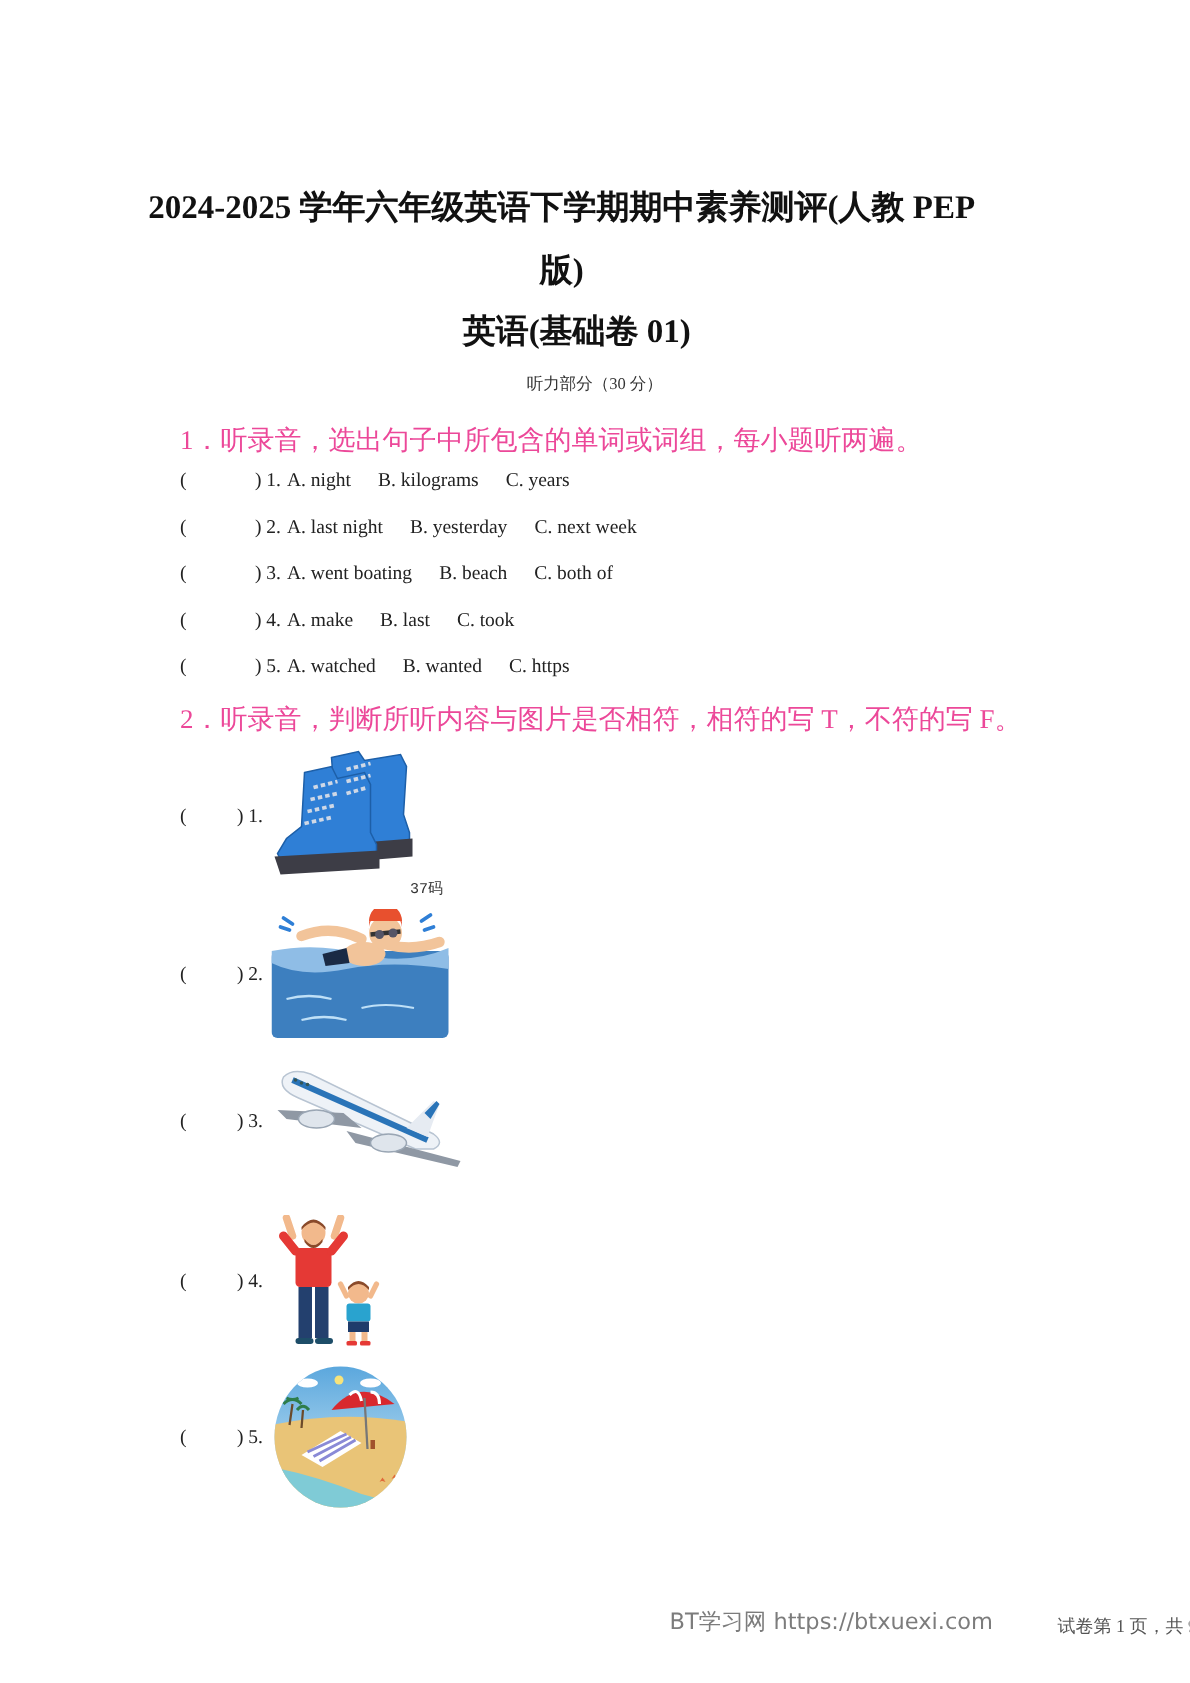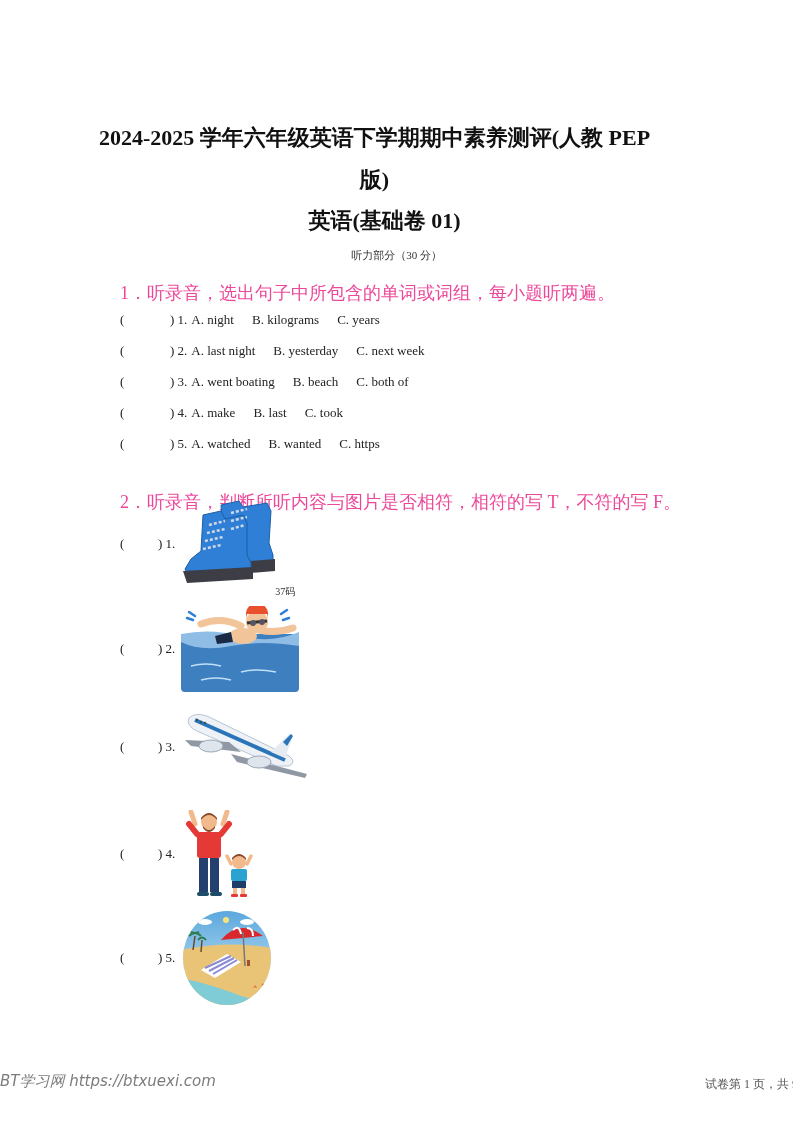--- a/index.html
+++ b/index.html
@@ -37,22 +37,22 @@
     .pic { display: block; }
     #footer {
       position: absolute; top: 1072px; left: 0; width: 793px; text-align: center;
       font-size: 14px; height: 24px;
     }
     #footer .page-num {
       position: absolute; left: 0; width: 793px; top: 4px; text-align: right;
       color: #555; font-size: 12px; padding-left: 20px;
     }
     #footer .watermark {
-      position: absolute; left: 0; width: 662px; top: 0; text-align: left;
-      color: #666; font-family: "DejaVu Sans", sans-serif; font-size: 15px; opacity: 0.85; font-style: italic;
+      position: absolute; left: 0; width: 662px; top: 0; text-align: right;
+      color: #666; font-family: "DejaVu Sans", sans-serif; font-size: 15px; opacity: 0.85;
     }
   </style>
 </head>
 <body>
 
 <div class="title" id="title-line1">2024-2025 学年六年级英语下学期期中素养测评(人教 PEP</div>
 <div class="title" id="title-line2">版)</div>
 <div class="title" id="subtitle">英语(基础卷 01)</div>
 <div id="section-label">听力部分（30 分）</div>
 
@@ -87,38 +87,38 @@
   <span class="opt">C. took</span>
 </div>
 <div class="mc-row" style="top:436px;">
   <span class="paren-open">(</span>
   <span class="opt" style="margin-right:4px">) 5.</span>
   <span class="opt">A. watched</span>
   <span class="opt">B. wanted</span>
   <span class="opt">C. https</span>
 </div>
 
-<div class="q-head" style="top:467px;margin-top:23px;">2．听录音，判断所听内容与图片是否相符，相符的写 T，不符的写 F。</div>
+<div class="q-head" style="top:467px;">2．听录音，判断所听内容与图片是否相符，相符的写 T，不符的写 F。</div>
 
 <div class="pic-row" style="top:497px;">
   <span class="paren-open">(</span>
   <span class="num">) 1.</span>
   <div style="position:relative;width:100px;height:94px;">
     <svg class="pic" width="100" height="94" viewBox="0 0 100 94">
 
       <path d="M40 8 L58 4 L62 10 L86 6 L90 14 L88 46 L92 58 L92 70 L46 74 L44 60 Z" fill="#2f7fd6" stroke="#1d5fa8" stroke-width="1"></path>
       <path d="M44 66 L94 62 L94 74 L46 78 Z" fill="#3d3d46"></path>
 
       <path d="M22 18 L40 14 L44 22 L62 18 L66 26 L66 58 L70 66 L70 76 L8 80 L4 72 L10 62 L20 54 Z" fill="#2f7fd6" stroke="#1d5fa8" stroke-width="1"></path>
       <path d="M2 74 L72 70 L72 82 L6 86 Z" fill="#3d3d46"></path>
 
       <path d="M28 28 L44 24 M26 36 L44 32 M24 44 L42 40 M22 52 L40 48" stroke="#cfd8e6" stroke-width="2.5" stroke-dasharray="3 2"></path>
       <path d="M50 16 L66 12 M50 24 L66 20 M50 32 L64 28" stroke="#cfd8e6" stroke-width="2.5" stroke-dasharray="3 2"></path>
     </svg>
-    <span style="position:absolute;right:-14px;bottom:-8px;font-family:Liberation Serif, serif;font-size:10px;color:#333;">37码</span>
+    <span style="position:absolute;right:-14px;bottom:-8px;font-family:Liberation Mono, monospace;font-size:10px;color:#333;">37码</span>
   </div>
 </div>
 
 <div class="pic-row" style="top:606px;">
   <span class="paren-open">(</span>
   <span class="num">) 2.</span>
   <svg class="pic" width="120" height="86" viewBox="0 0 120 86">
     <rect x="0" y="28" width="118" height="58" rx="4" fill="#3d7fbf"></rect>
     <path d="M0 28 Q30 22 60 30 T118 26 L118 40 Q80 34 50 40 T0 36 Z" fill="#8fbde6"></path>
     <path d="M10 60 Q25 56 40 60 M60 66 Q75 62 95 66 M20 74 Q35 70 50 74" stroke="#bfe0f7" stroke-width="1.5" fill="none"></path>

